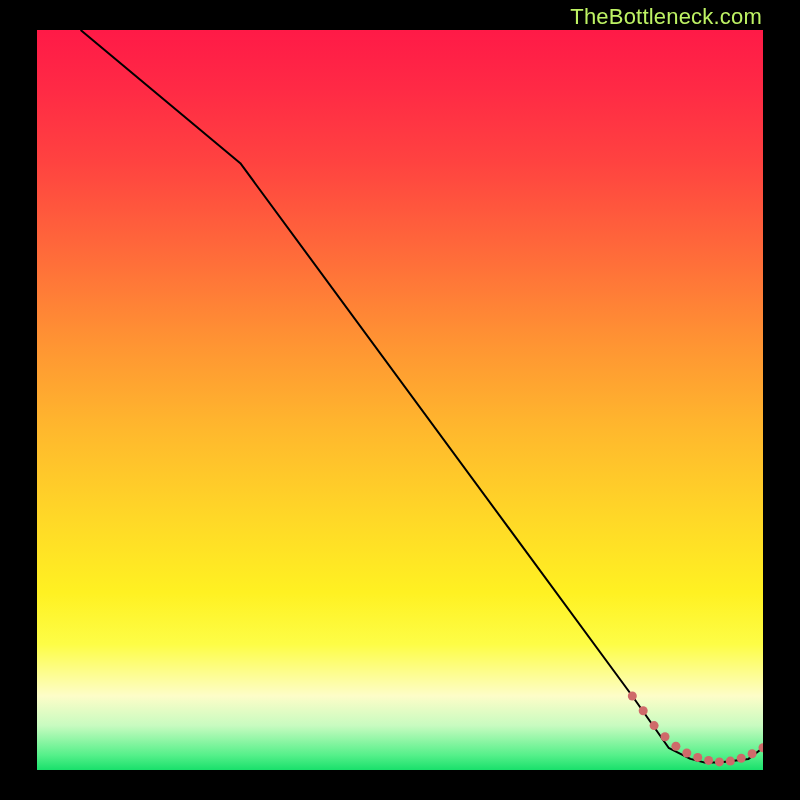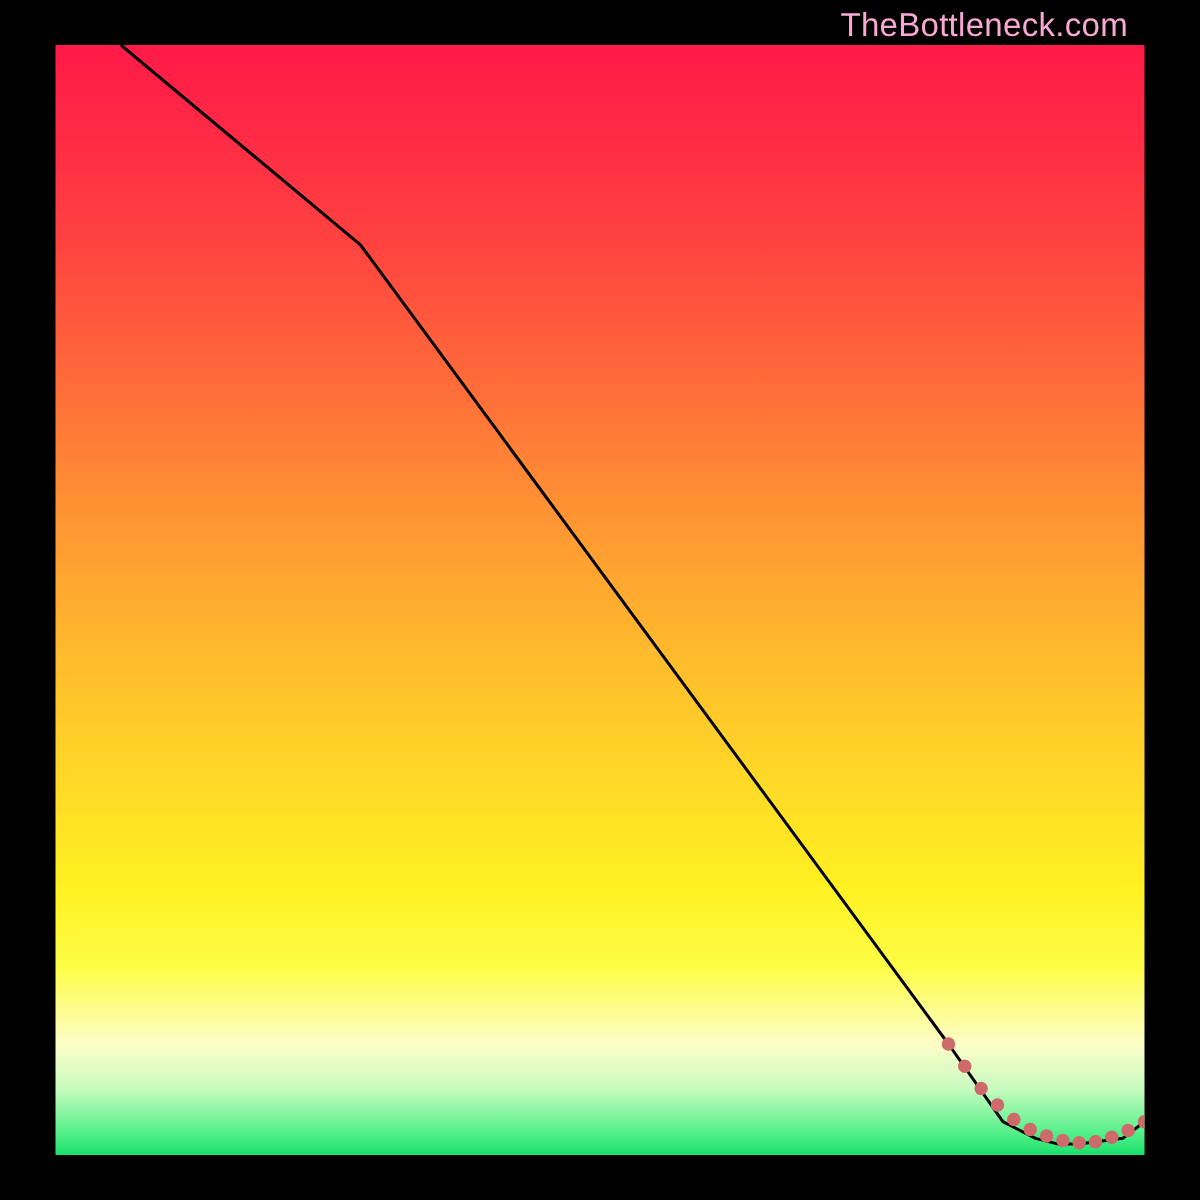--- a/index.html
+++ b/index.html
@@ -43,22 +43,22 @@
   .plot svg {
     position: absolute;
     left: 0;
     top: 0;
     width: 726px;
     height: 740px;
   }
   .watermark {
     position: absolute;
     top: 4px;
-    right: 48px;
-    color: #f9a8d4;
+    right: 38px;
+    color: #bef264;
     font-size: 22px;
     font-weight: 500;
     letter-spacing: 0.2px;
     user-select: none;
   }
 </style>
 </head>
 <body>
 
 <div class="frame">

